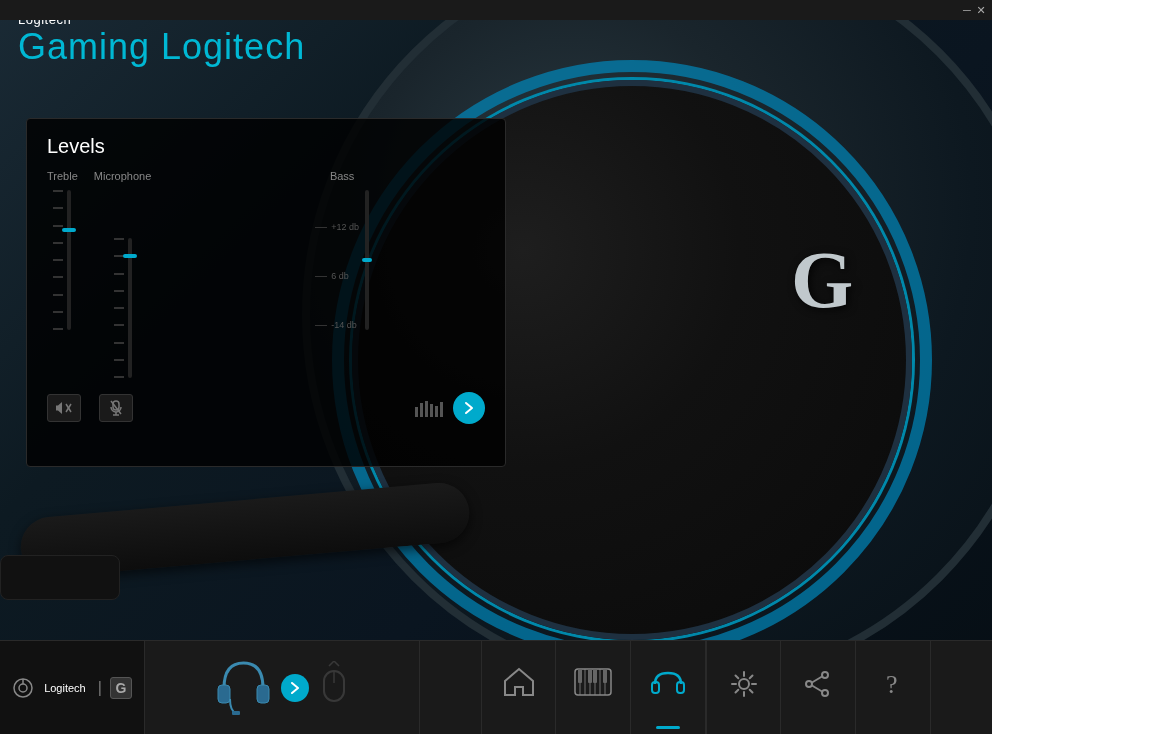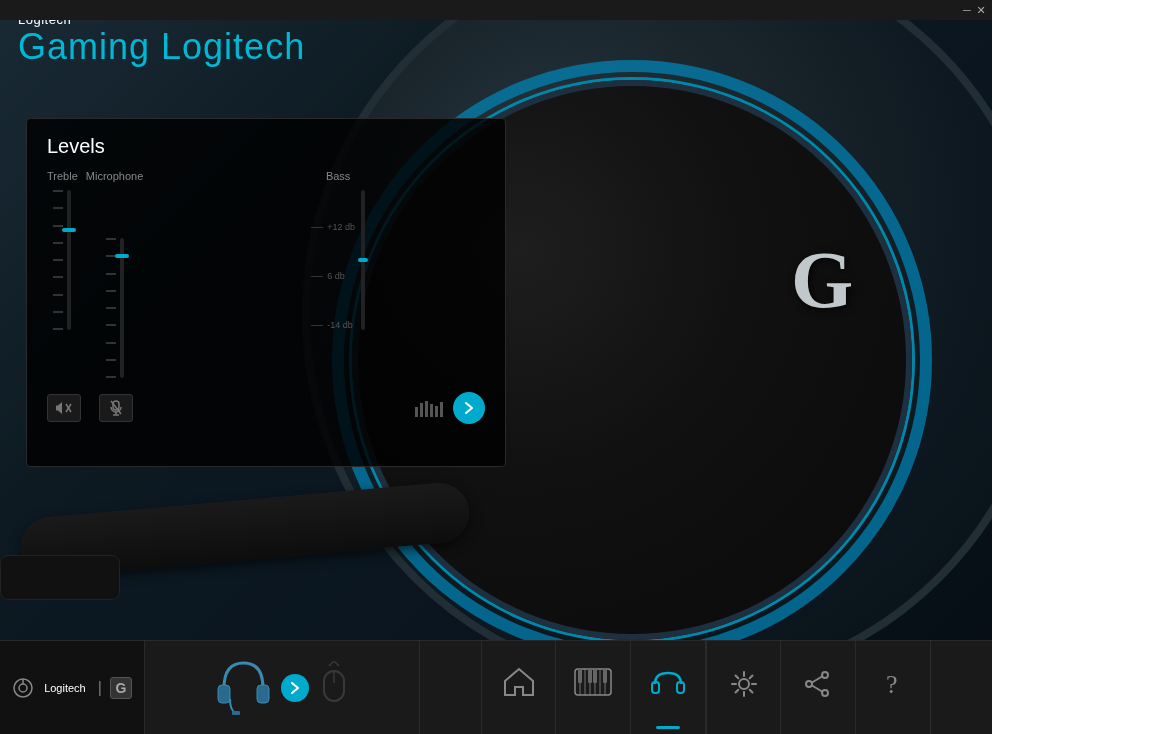--- a/index.html
+++ b/index.html
@@ -498,21 +498,21 @@
               <div style="width:10px;height:2px;background:#333;"></div>
               <div style="width:10px;height:2px;background:#333;"></div>
             </div>
             <div class="vertical-slider-track" style="cursor:pointer;">
 
               <div class="slider-handle" style="top: 38px;"></div>
             </div>
           </div>
         </div>
 
-        <div class="slider-col" style="gap:48px;">
+        <div class="slider-col" style="margin-left:8px;gap:48px;">
           <div class="slider-col-label">Microphone</div>
           <div style="position:relative; display:flex; align-items:center;">
             <div style="display:flex; flex-direction:column; justify-content:space-between; height:140px; margin-right:4px;">
               <div style="width:10px;height:2px;background:#333;"></div>
               <div style="width:10px;height:2px;background:#333;"></div>
               <div style="width:10px;height:2px;background:#333;"></div>
               <div style="width:10px;height:2px;background:#333;"></div>
               <div style="width:10px;height:2px;background:#333;"></div>
               <div style="width:10px;height:2px;background:#333;"></div>
               <div style="width:10px;height:2px;background:#333;"></div>

